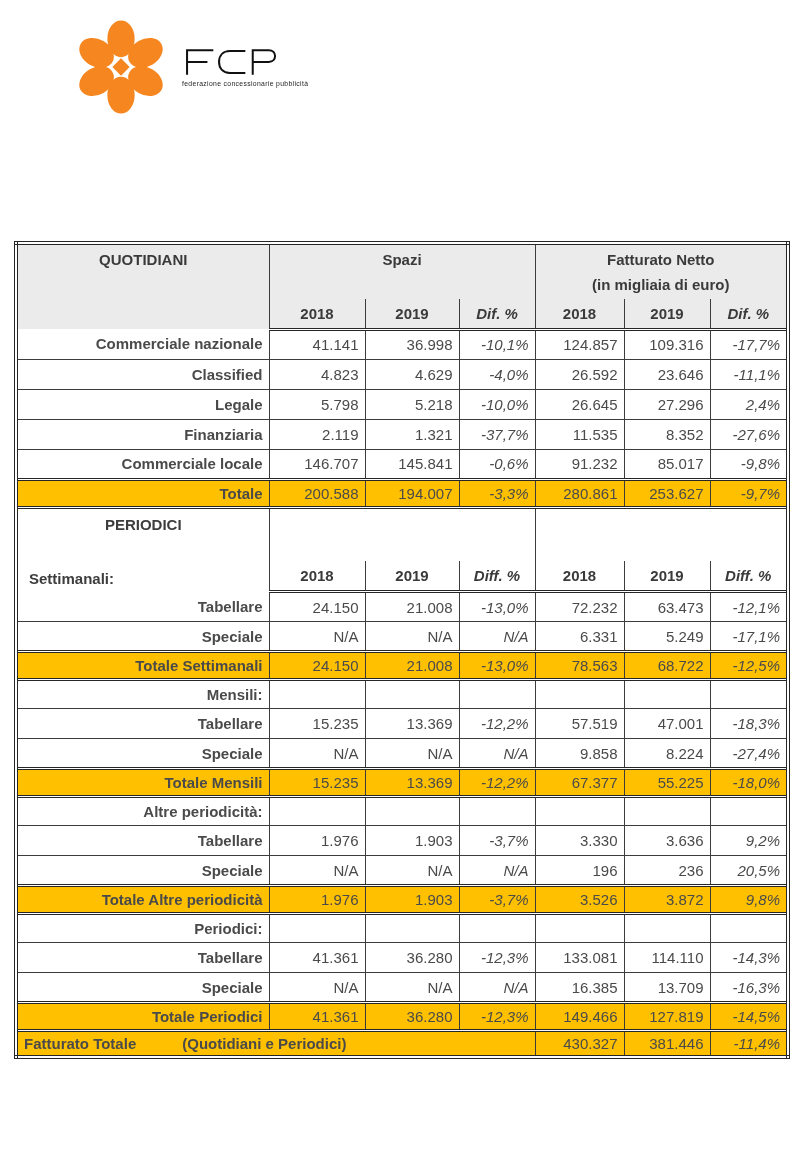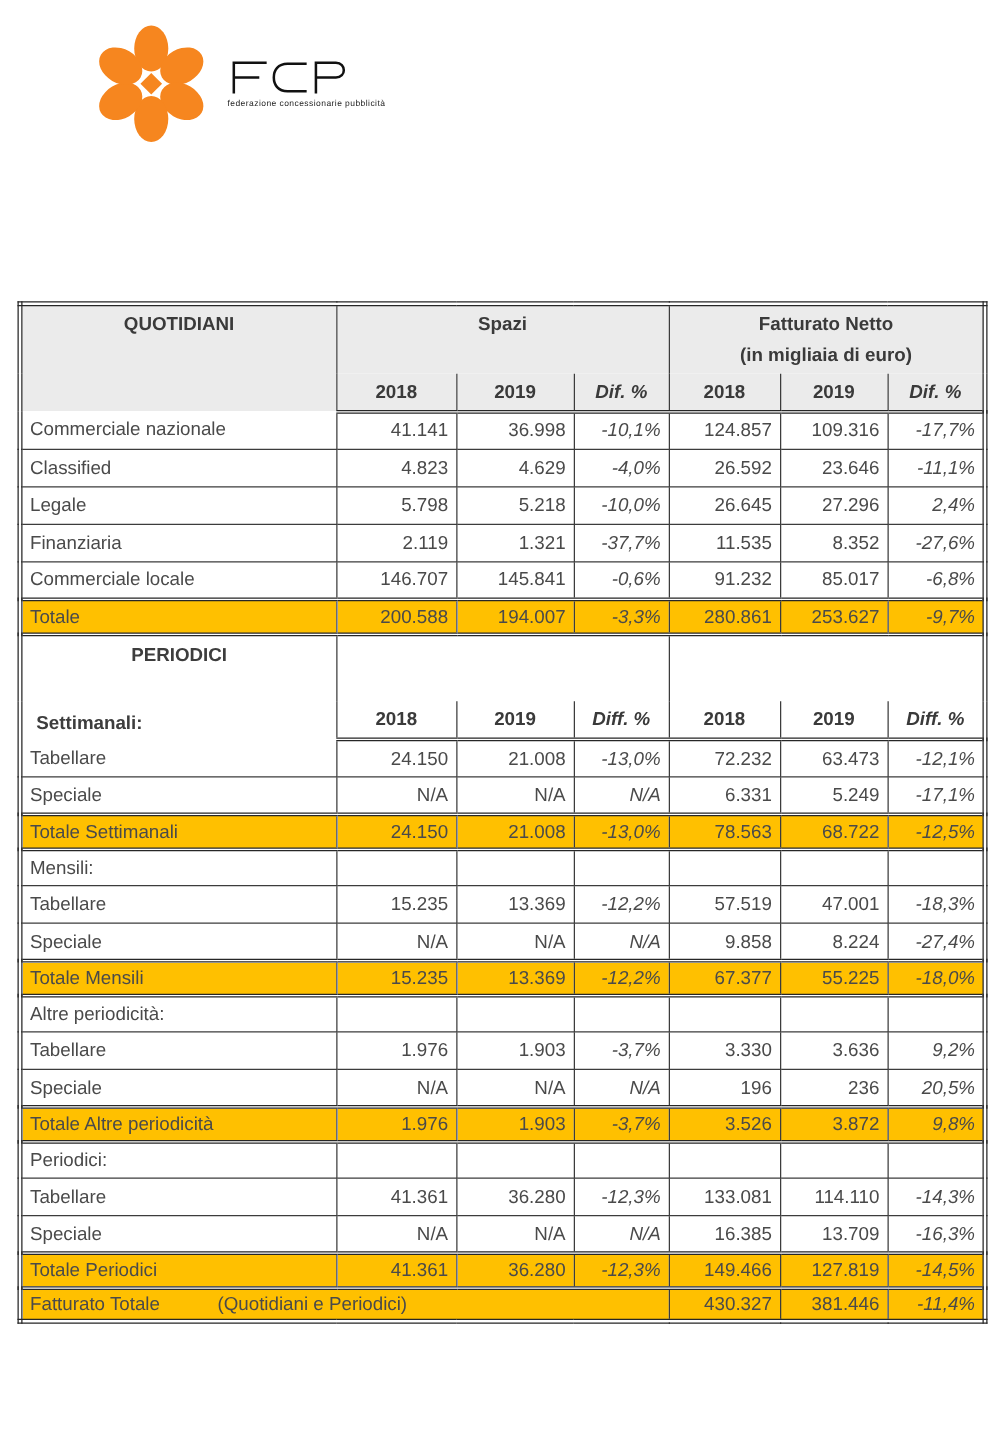--- a/index.html
+++ b/index.html
@@ -29,21 +29,21 @@
   
   .tablewrap { position:absolute; left:14px; top:241px; }
   table.data {
     border-collapse:collapse; table-layout:fixed; width:772px;
     border:4px double #262626; background:#fff;
   }
   table.data td {
     border:1px solid #3c3c3c; height:30px; padding:0 6px;
     font-size:15px; color:#4a4a4a; overflow:hidden; white-space:nowrap;
   }
-  td.lab { text-align:left; font-weight:normal; color:#3d3d3d; padding-left:5px; }
+  td.lab { text-align:right; font-weight:bold; color:#3d3d3d; padding-left:5px; }
   td.ind { padding-left:30px; }
   td.num { text-align:right; }
   td.pct { text-align:right; font-style:italic; }
   td.gs  { border-left:3px double #262626; }
 
   
   tr.h1 td, tr.h2 td { background:#EBEBEB; font-weight:bold; color:#3a3a3a; }
   tr.h1 td { vertical-align:top; text-align:center; height:56px; padding-top:6px; border-bottom-style:hidden; }
   td.hlab { vertical-align:top; }
   tr.h2 td { height:30px; text-align:center; border-top-style:hidden; border-bottom:3px double #262626; }
@@ -175,21 +175,21 @@
             <td class="num">8.352</td>
             <td class="pct">-27,6%</td>
           </tr>
           <tr class="data">
             <td class="lab">Commerciale locale</td>
             <td class="gs num">146.707</td>
             <td class="num">145.841</td>
             <td class="pct">-0,6%</td>
             <td class="gs num">91.232</td>
             <td class="num">85.017</td>
-            <td class="pct">-6,8%</td>
+            <td class="pct">-9,8%</td>
           </tr>
           <tr class="total">
             <td class="lab">Totale</td>
             <td class="gs num">200.588</td>
             <td class="num">194.007</td>
             <td class="pct">-3,3%</td>
             <td class="gs num">280.861</td>
             <td class="num">253.627</td>
             <td class="pct">-9,7%</td>
           </tr>

